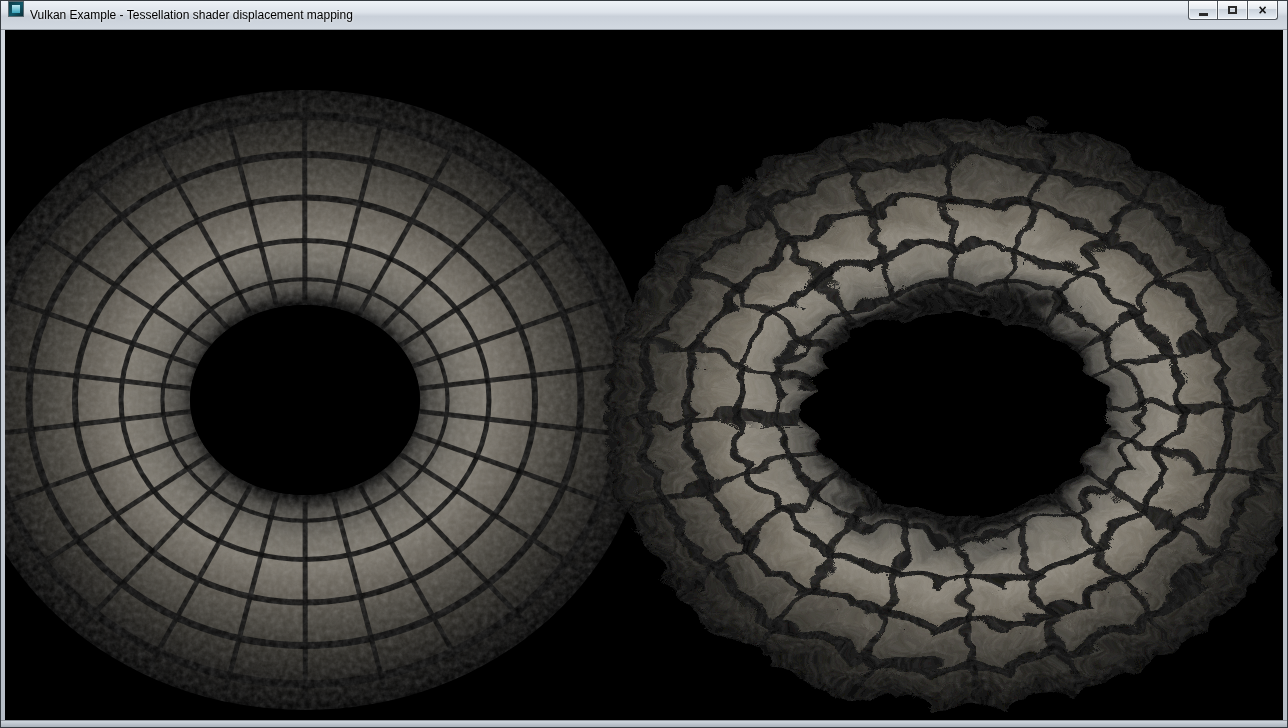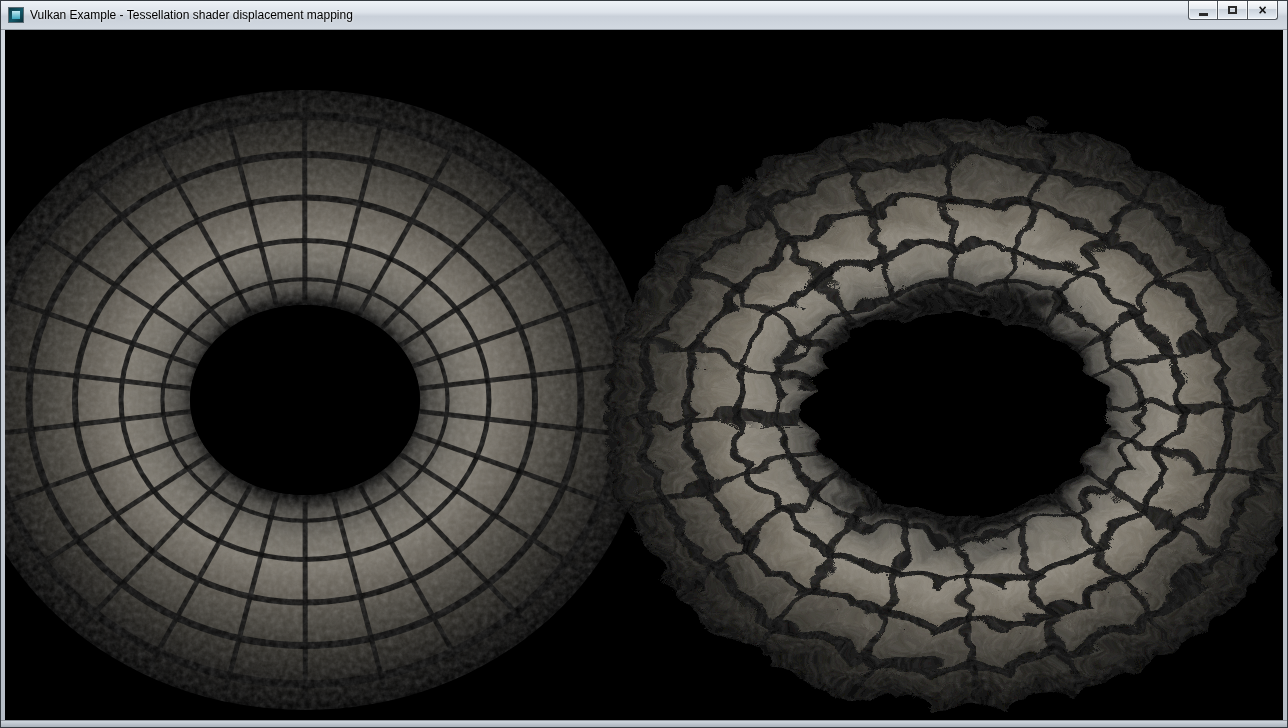--- a/index.html
+++ b/index.html
@@ -6,21 +6,21 @@
   .window{
     position:relative;width:1286px;height:726px;
     border:1px solid #363c42;background:#c8cfd7;
     box-sizing:content-box;overflow:hidden;
   }
   
   .titlebar{
     position:relative;height:29px;
     background:linear-gradient(180deg,#eef2f7 0%,#dde3ea 40%,#c9d0d9 55%,#d2d9e1 100%);
     border-bottom:1px solid #9aa1a9;
-    display:flex;align-items:center;
+    display:flex;align-items:flex-start;
     box-sizing:border-box;
     padding-left:7px;
   }
   .app-icon{
     width:16px;height:16px;margin-right:6px;flex:0 0 auto;
     display:inline-block;position:relative;
     background:linear-gradient(135deg,#0d3b46,#12596a 55%,#0a2e38);
     border:1px solid #5a6a72;box-sizing:border-box;
   }
   .app-icon::after{

